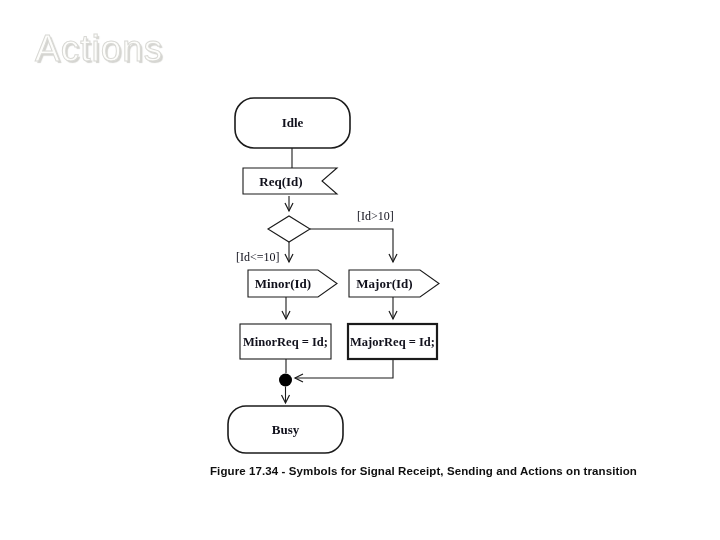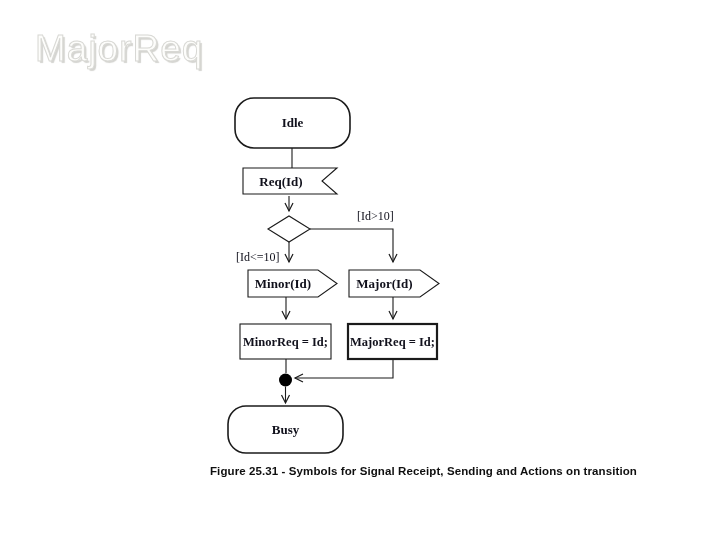--- a/index.html
+++ b/index.html
@@ -44,21 +44,21 @@
   .guard-text{
     font-family:"Liberation Serif", serif;
     font-size:12px;font-weight:normal;fill:#11111c;
   }
 </style>
 </head>
 <body>
 
 <div class="slide">
 
-  <div class="slide-title">MajorReq</div>
+  <div class="slide-title">Actions</div>
 
   <svg class="diagram-svg" width="720" height="540" viewBox="0 0 720 540" xmlns="http://www.w3.org/2000/svg">
     <defs>
       <marker id="arrow" viewBox="0 0 11 11" refX="9" refY="5.5" markerWidth="11" markerHeight="11" orient="auto" markerUnits="userSpaceOnUse">
         <path d="M1,1.5 L9,5.5 L1,9.5" fill="none" stroke="#1b1b1b" stroke-width="1.2"></path>
       </marker>
     </defs>
 
     <g>
       <rect class="shape state-shape" x="235" y="98" width="115" height="50" rx="19" ry="19"></rect>
@@ -112,15 +112,15 @@
     <circle cx="285.5" cy="380" r="6.5" fill="#000000"></circle>
 
     <line class="edge" x1="285.5" y1="386.5" x2="285.5" y2="403" marker-end="url(#arrow)"></line>
 
     <g>
       <rect class="shape state-shape" x="228" y="406" width="115" height="47" rx="18" ry="18"></rect>
       <text class="node-text" x="285.5" y="434" text-anchor="middle">Busy</text>
     </g>
   </svg>
 
-  <div class="caption">Figure 25.31 - Symbols for Signal Receipt, Sending and Actions on transition</div>
+  <div class="caption">Figure 17.34 - Symbols for Signal Receipt, Sending and Actions on transition</div>
 
 </div>
 
 </body></html>

